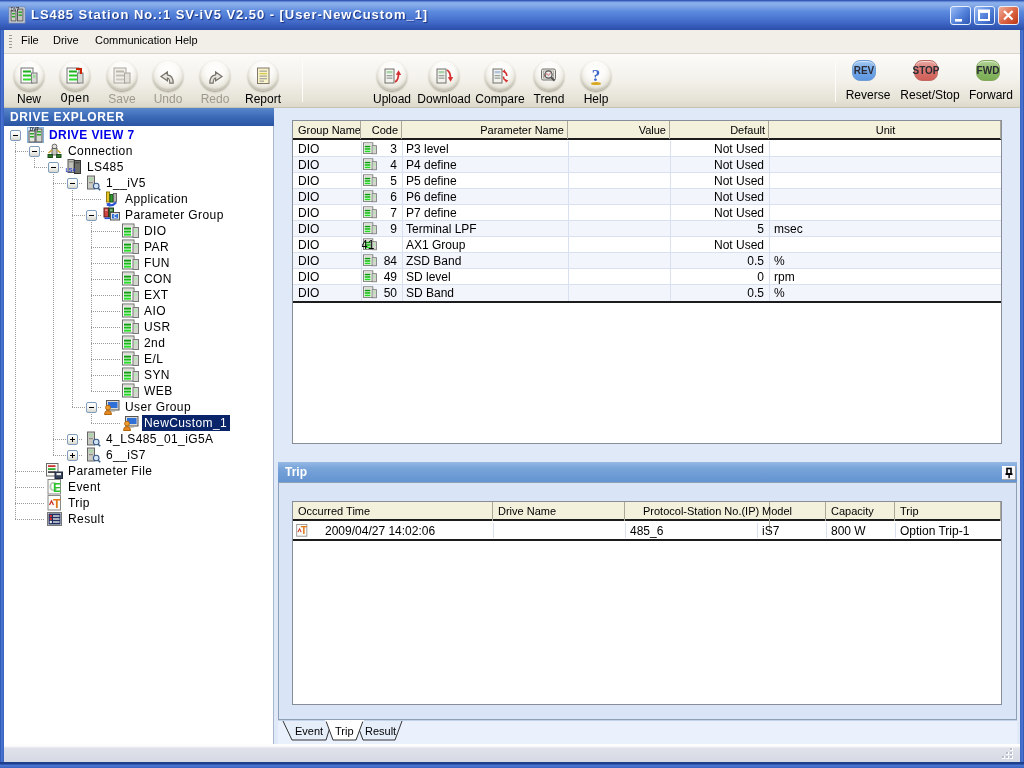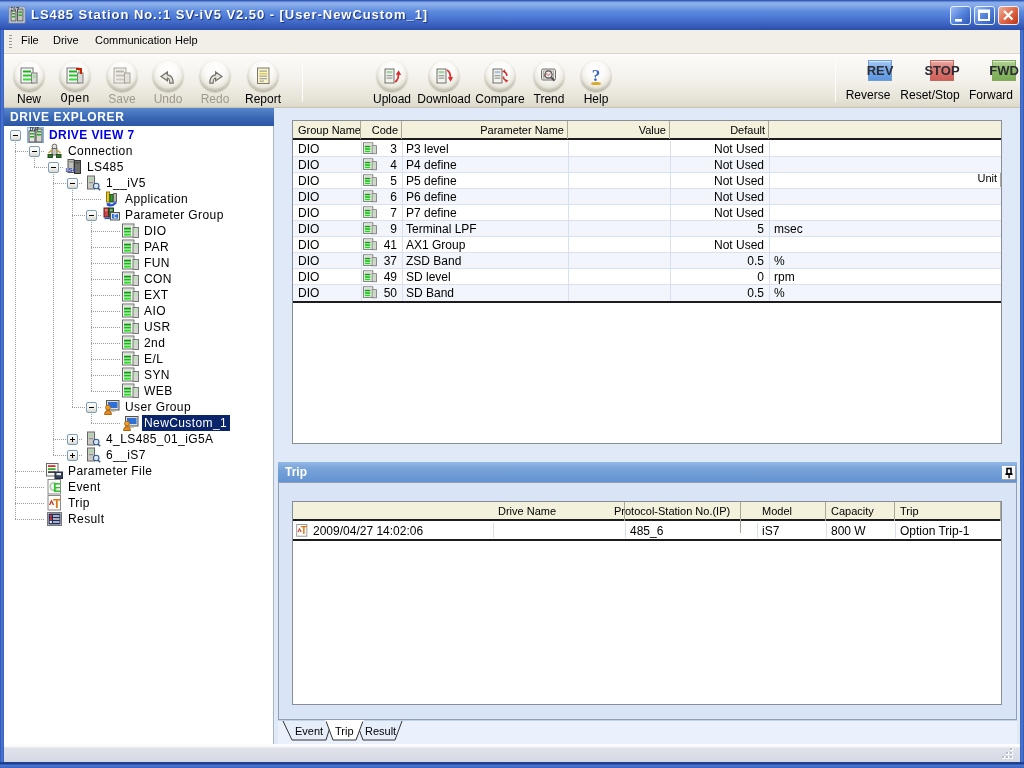--- a/index.html
+++ b/index.html
@@ -36,23 +36,23 @@
   border-bottom:1px solid #c6c2b2; }
 .tool { position:absolute; top:7px; text-align:center; }
 .tool .bub { width:30px; height:30px; border-radius:50%; margin:0 auto;
   background:radial-gradient(circle at 50% 30%,#ffffff 0%,#fbfaf7 38%,#e9e6dc 68%,#cfcbbd 88%,#c2beae 100%);
   box-shadow:0 1px 2px rgba(110,105,85,.6), inset 0 -2px 2px rgba(140,135,115,.3);
   display:flex; align-items:center; justify-content:center; }
 .tool .lbl { font-size:12px; color:#000; margin-top:1px; white-space:nowrap; }
 .tool.dis .lbl { color:#9d9a8d; }
 .tsep { position:absolute; top:6px; width:1px; height:42px; background:#c8c4b4; border-right:1px solid #fdfdfb; }
 
-.dbtn { position:absolute; top:6px; width:24px; height:21px; border-radius:0; font-size:13px; font-weight:bold;
+.dbtn { position:absolute; top:6px; width:24px; height:21px; border-radius:8px; font-size:10px; font-weight:bold;
   color:#2c2c34; display:flex; align-items:center; justify-content:center;
-  box-shadow:inset 0 1px 0 rgba(255,255,255,.5);margin-left:16px; }
+  box-shadow:inset 0 1px 0 rgba(255,255,255,.5); }
 .dlbl { position:absolute; top:34px; font-size:12px; color:#000; text-align:center; white-space:nowrap; }
 
 
 #expl-hdr { left:4px; top:108px; width:270px; height:18px;
   background:linear-gradient(to bottom,#5887cc 0%,#3a67b4 55%,#2a55a4 100%);
   color:#fff; font-weight:bold; font-size:12px; line-height:18px; padding-left:6px; letter-spacing:0.6px; }
 #tree { left:4px; top:126px; width:270px; height:618px; background:#fff; border-right:1px solid #a8b8cc; overflow:hidden; }
 .trow { position:absolute; height:16px; line-height:16px; font-size:12px; color:#000; white-space:nowrap; letter-spacing:0.4px; }
 .tico { position:absolute; width:17px; height:16px; }
 .ebox { position:absolute; width:11px; height:11px; border:1px solid #7e9cbc; border-radius:2px;
@@ -541,21 +541,21 @@
 <div class="trow" style="left:64px;top:385px;">Result</div>
   </div>
 
 <div class="abs" id="ttab">
     <div class="thead" style="width:708px;">
 <div class="thcell" style="left:0px;width:68px;text-align:left;">Group Name</div>
 <div class="thcell" style="left:68px;width:41px;text-align:right;">Code</div>
 <div class="thcell" style="left:109px;width:166px;text-align:right;">Parameter Name</div>
 <div class="thcell" style="left:275px;width:102px;text-align:right;">Value</div>
 <div class="thcell" style="left:377px;width:99px;text-align:right;">Default</div>
-<div class="thcell" style="left:476px;width:232px;text-align:right;margin-top:48px;">Unit</div>
+<div class="thcell" style="left:476px;width:232px;text-align:center;">Unit</div>
 </div>
 <div class="trowline" style="top:20px;">
 <span style="position:absolute;left:5px;">DIO</span>
 <svg style="position:absolute;left:70px;top:1px;" width="14" height="13" viewBox="0 0 17 16">
         <rect x="0.5" y="1" width="11.5" height="13" fill="#f8f8f5" stroke="#6a6a6a"></rect>
         <rect x="1.5" y="2" width="9.5" height="1.8" fill="#deded8"></rect>
         <rect x="2" y="4.6" width="7" height="2" fill="#0e9a0e"></rect>
         <rect x="2" y="7.6" width="7" height="2" fill="#16bc16"></rect>
         <rect x="2" y="10.6" width="7" height="2" fill="#22dc22"></rect>
         <rect x="11" y="4.5" width="5.5" height="10" fill="#d6d6d0" stroke="#787878"></rect>
@@ -650,37 +650,37 @@
 <span style="position:absolute;left:5px;">DIO</span>
 <svg style="position:absolute;left:70px;top:1px;" width="14" height="13" viewBox="0 0 17 16">
         <rect x="0.5" y="1" width="11.5" height="13" fill="#f8f8f5" stroke="#6a6a6a"></rect>
         <rect x="1.5" y="2" width="9.5" height="1.8" fill="#deded8"></rect>
         <rect x="2" y="4.6" width="7" height="2" fill="#0e9a0e"></rect>
         <rect x="2" y="7.6" width="7" height="2" fill="#16bc16"></rect>
         <rect x="2" y="10.6" width="7" height="2" fill="#22dc22"></rect>
         <rect x="11" y="4.5" width="5.5" height="10" fill="#d6d6d0" stroke="#787878"></rect>
         <rect x="12.4" y="6.5" width="2.6" height="2.8" fill="#b2e6b2"></rect>
       </svg>
-<span style="position:absolute;left:68px;width:36px;text-align:right;">41</span>
+<span style="position:absolute;left:68px;width:36px;text-align:left;">41</span>
 <span style="position:absolute;left:113px;">AX1 Group</span>
 <span style="position:absolute;left:377px;width:94px;text-align:right;">Not Used</span>
 <span style="position:absolute;left:481px;"></span>
 </div>
 <div class="trowline alt" style="top:132px;">
 <span style="position:absolute;left:5px;">DIO</span>
 <svg style="position:absolute;left:70px;top:1px;" width="14" height="13" viewBox="0 0 17 16">
         <rect x="0.5" y="1" width="11.5" height="13" fill="#f8f8f5" stroke="#6a6a6a"></rect>
         <rect x="1.5" y="2" width="9.5" height="1.8" fill="#deded8"></rect>
         <rect x="2" y="4.6" width="7" height="2" fill="#0e9a0e"></rect>
         <rect x="2" y="7.6" width="7" height="2" fill="#16bc16"></rect>
         <rect x="2" y="10.6" width="7" height="2" fill="#22dc22"></rect>
         <rect x="11" y="4.5" width="5.5" height="10" fill="#d6d6d0" stroke="#787878"></rect>
         <rect x="12.4" y="6.5" width="2.6" height="2.8" fill="#b2e6b2"></rect>
       </svg>
-<span style="position:absolute;left:68px;width:36px;text-align:right;">37</span>
+<span style="position:absolute;left:68px;width:36px;text-align:right;">84</span>
 <span style="position:absolute;left:113px;">ZSD Band</span>
 <span style="position:absolute;left:377px;width:94px;text-align:right;">0.5</span>
 <span style="position:absolute;left:481px;">%</span>
 </div>
 <div class="trowline" style="top:148px;">
 <span style="position:absolute;left:5px;">DIO</span>
 <svg style="position:absolute;left:70px;top:1px;" width="14" height="13" viewBox="0 0 17 16">
         <rect x="0.5" y="1" width="11.5" height="13" fill="#f8f8f5" stroke="#6a6a6a"></rect>
         <rect x="1.5" y="2" width="9.5" height="1.8" fill="#deded8"></rect>
         <rect x="2" y="4.6" width="7" height="2" fill="#0e9a0e"></rect>
@@ -731,33 +731,34 @@
       <rect x="0" y="0" width="14" height="14" fill="#f4f7fb"></rect>
       <path d="M0 14 L0 0 L14 0" stroke="#ffffff" stroke-width="1.6" fill="none"></path>
       <path d="M14 0 L14 14 L0 14" stroke="#8a8a8a" stroke-width="1.6" fill="none"></path>
       <rect x="5" y="2.5" width="4" height="5.5" fill="none" stroke="#000" stroke-width="1.6"></rect>
       <rect x="3.5" y="7.2" width="7" height="1.8" fill="#000"></rect>
       <rect x="6.4" y="9" width="1.4" height="3.2" fill="#000"></rect>
     </svg></div>
 <div class="abs" id="tripbody"></div>
 <div class="abs" id="trtab">
     <div class="thead" style="width:708px;height:19px;">
+<div class="thcell" style="left:0px;width:200px;height:19px;line-height:19px;">Occurred Time</div>
 <div class="thcell" style="left:200px;width:132px;height:19px;line-height:19px;">Drive Name</div>
-<div class="thcell" style="left:316px;width:132px;height:31px;line-height:19px;">Protocol-Station No.(IP)</div>
+<div class="thcell" style="left:345px;width:132px;height:31px;line-height:19px;">Protocol-Station No.(IP)</div>
 <div class="thcell" style="left:464px;width:69px;height:19px;line-height:19px;">Model</div>
 <div class="thcell" style="left:533px;width:69px;height:19px;line-height:19px;">Capacity</div>
 <div class="thcell" style="left:602px;width:106px;height:19px;line-height:19px;">Trip</div>
 </div>
 <div class="trowline" style="top:21px;">
 <svg style="position:absolute;left:2px;top:1px;" width="14" height="13" viewBox="0 0 17 16">
         <rect x="2" y="0.5" width="12.5" height="14.5" fill="#fcfcf9" stroke="#888"></rect>
         <path d="M3.5 10 L5.5 6 L7.5 10" stroke="#cc3322" stroke-width="1.3" fill="none"></path>
         <text x="7" y="12.5" font-size="12.5" font-weight="bold" fill="#e07818">T</text>
       </svg>
-<span style="position:absolute;left:20px;">2009/04/27 14:02:06</span>
+<span style="position:absolute;left:32px;">2009/04/27 14:02:06</span>
 <span style="position:absolute;left:337px;">485_6</span>
 <span style="position:absolute;left:469px;">iS7</span>
 <span style="position:absolute;left:538px;">800 W</span>
 <span style="position:absolute;left:607px;">Option Trip-1</span>
 </div>
 <div style="position:absolute;left:200px;top:21px;width:1px;height:15px;background:#d9e1f1;"></div>
 <div style="position:absolute;left:332px;top:21px;width:1px;height:15px;background:#d9e1f1;"></div>
 <div style="position:absolute;left:464px;top:21px;width:1px;height:15px;background:#d9e1f1;"></div>
 <div style="position:absolute;left:533px;top:21px;width:1px;height:15px;background:#d9e1f1;"></div>
 <div style="position:absolute;left:602px;top:21px;width:1px;height:15px;background:#d9e1f1;"></div>

